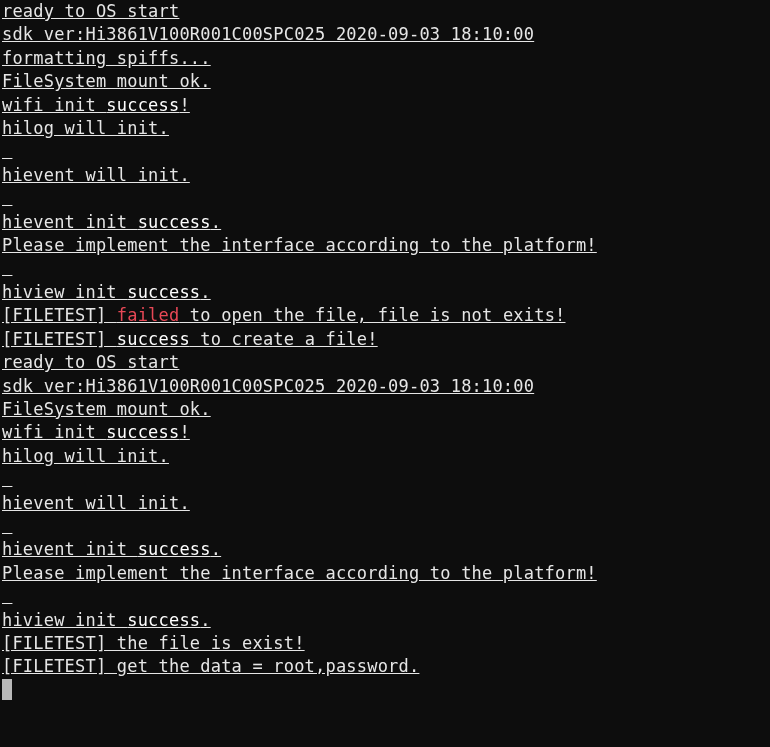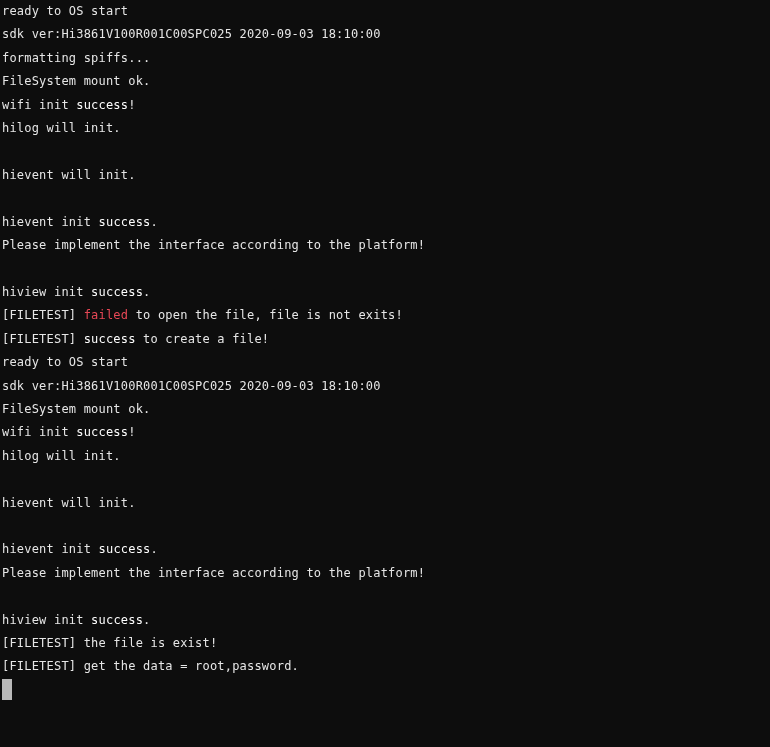--- a/index.html
+++ b/index.html
@@ -5,27 +5,28 @@
   html, body {
     margin: 0;
     padding: 0;
     width: 770px;
     height: 747px;
     background: #0d0d0d;
     overflow: hidden;
   }
   .terminal {
     font-family: "Consolas", "DejaVu Sans Mono", "Liberation Mono", monospace;
-    font-size: 12px;
+    font-size: 17px;
     line-height: 23.4px;
     letter-spacing: 0.2px;
     color: #e6e6e6;
     white-space: pre;
     padding: 0 2px;
     box-sizing: border-box;
+    text-decoration: underline;
   }
   .line { display: block; }
   .green { color: #ffffff; }
   .red   { color: #e74856; }
   .cursor {
     display: inline-block;
     width: 10px;
     height: 21px;
     background: #b8b8b8;
     vertical-align: -3px;

